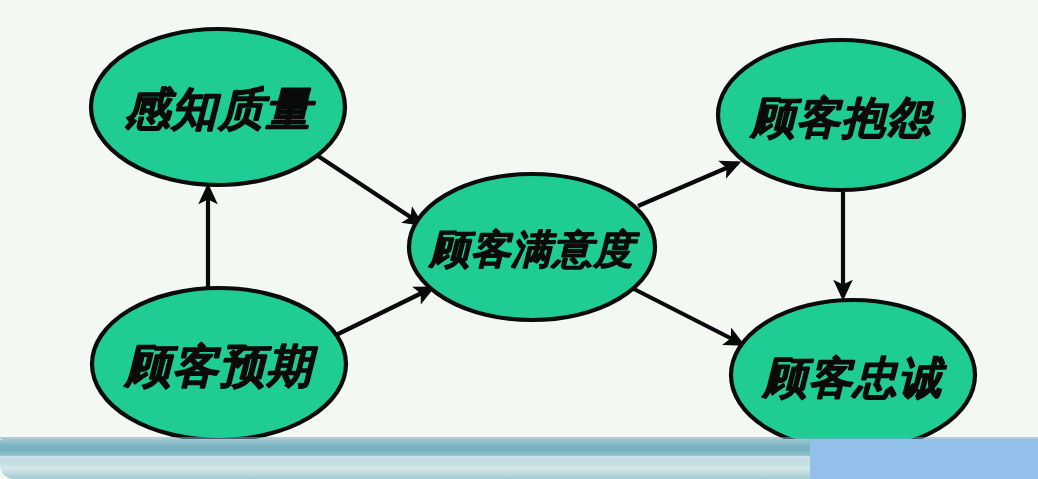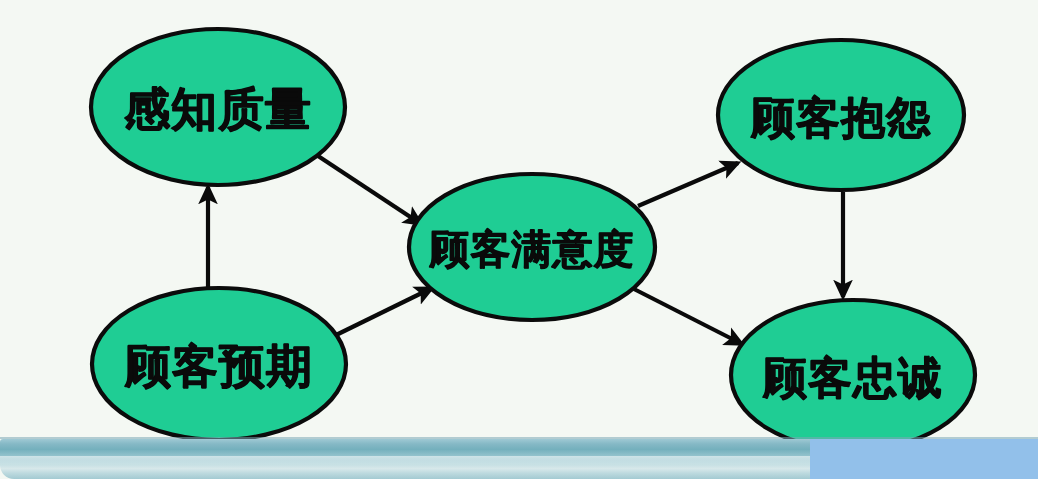--- a/index.html
+++ b/index.html
@@ -9,20 +9,21 @@
   }
   body {
     font-family: "DejaVu Sans", "Liberation Sans", sans-serif;
   }
   #slide {
     position: relative;
     width: 1038px;
     height: 479px;
     overflow: hidden;
     background: #f4f8f3;
+    font-style: italic;
   }
   #diagram-canvas {
     position: absolute;
     left: 0;
     top: 0;
     width: 1038px;
     height: 479px;
   }
   #diagram-svg {
     display: block;

